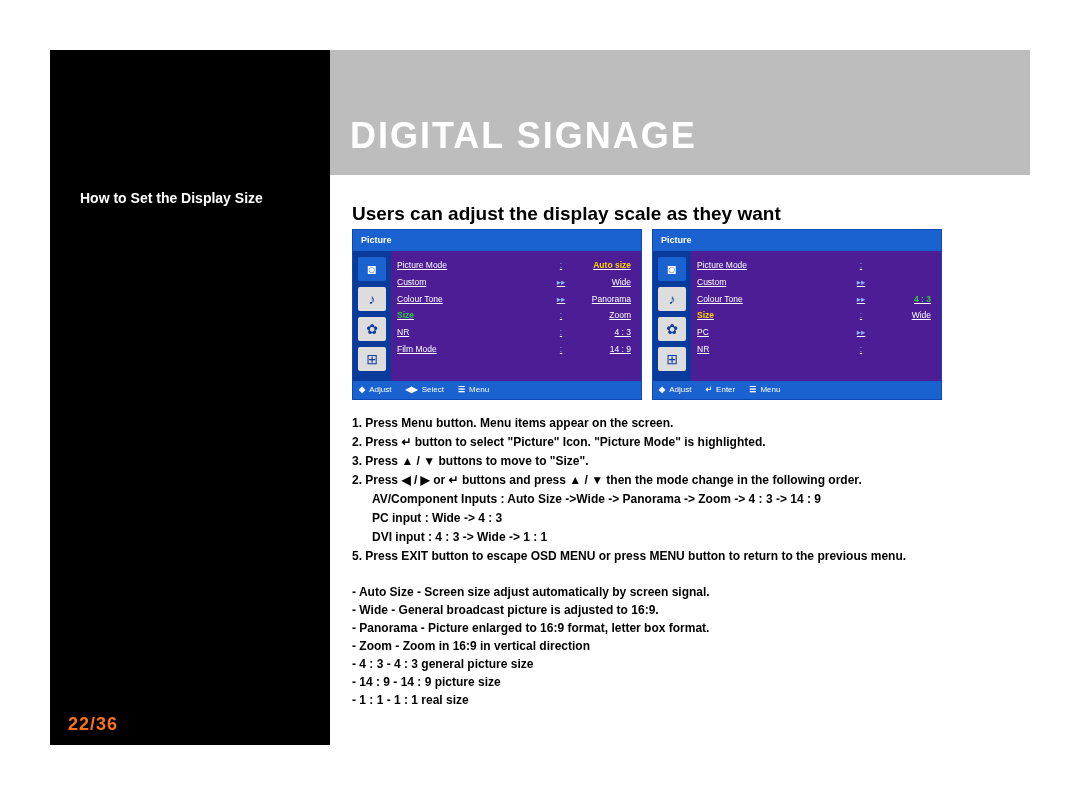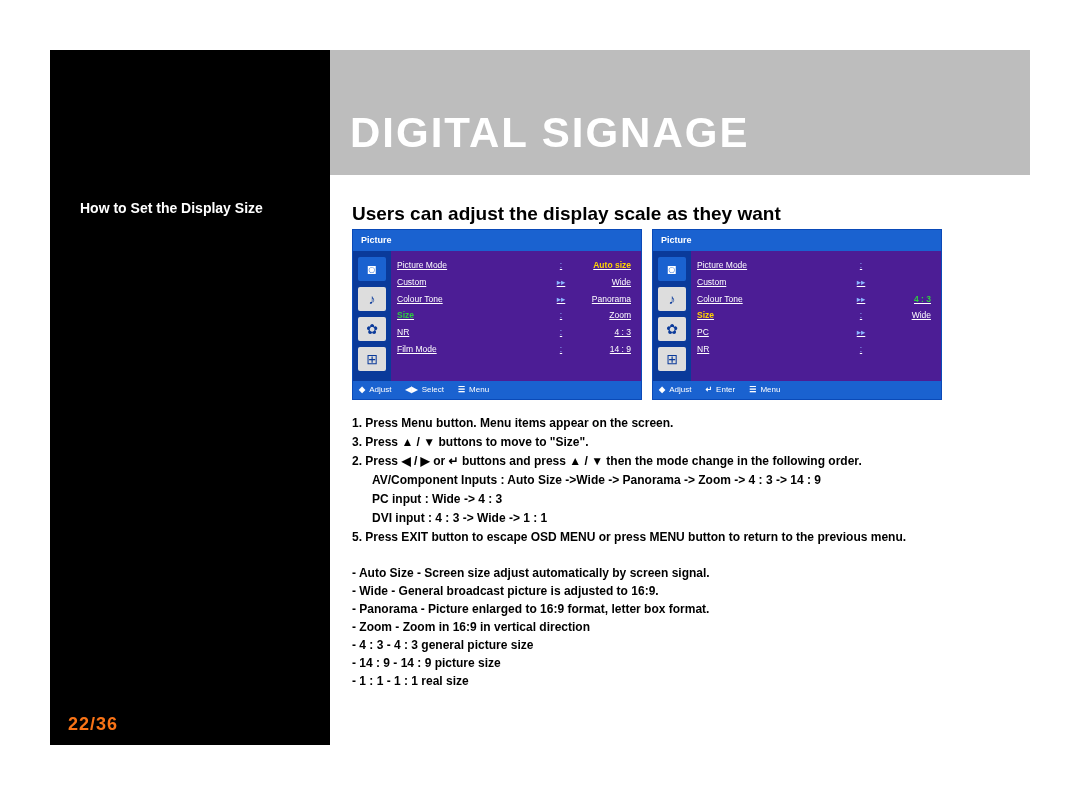--- a/index.html
+++ b/index.html
@@ -1,23 +1,23 @@
 <!DOCTYPE html>
 <html><head>
 <meta charset="utf-8">
 <style>
   * { box-sizing: border-box; margin: 0; padding: 0; }
   body { background: #fff; font-family: Arial, Helvetica, sans-serif; width: 1080px; height: 796px; overflow: hidden; }
   .page { width: 1080px; height: 796px; position: relative; }
   .inner { position: absolute; left: 50px; top: 50px; width: 980px; height: 695px; background: #fff; }
   .black-col { position: absolute; left: 0; top: 0; width: 280px; height: 695px; background: #000; }
   .title-bar { position: absolute; left: 280px; top: 0; width: 700px; height: 125px; background: #bdbdbd; display: flex; align-items: flex-end; padding: 0 0 18px 20px; }
-  .title-bar h1 { color: #fff; font-weight: 600; font-size: 42px; letter-spacing: 2px; }
+  .title-bar h1 { color: #fff; font-weight: 600; font-size: 36px; letter-spacing: 2px; }
   .content { position: absolute; left: 280px; top: 125px; width: 700px; padding: 25px 22px; color: #000; font-size: 12px; font-weight: bold; line-height: 1.5; }
-  .howto { position: absolute; left: 30px; top: 150px; color: #fff; font-size: 14px; font-weight: bold; }
+  .howto { position: absolute; left: 30px; top: 140px; color: #fff; font-size: 14px; font-weight: bold; }
   .pagenum { position: absolute; left: 18px; bottom: 10px; color: #f97316; font-size: 18px; font-weight: bold; letter-spacing: 1px; }
   .intro { font-size: 19px; }
   .osd-row { display: flex; gap: 10px; margin-bottom: 14px; }
   .osd { width: 290px; background: #4c1d95; border: 1px solid #0a4ab8; font-size: 8px; color: #fff; font-weight: normal; }
   .osd-head { background: #1a62d0; padding: 4px 8px; font-size: 9px; font-weight: bold; }
   .osd-body { display: flex; height: 130px; }
   .osd-icons { width: 38px; background: #0a3a9a; display: flex; flex-direction: column; align-items: center; padding-top: 6px; gap: 6px; }
   .osd-icon { width: 28px; height: 24px; background: #ddd; border-radius: 2px; display: flex; align-items: center; justify-content: center; color: #0a3a9a; font-size: 14px; }
   .osd-icon.active { background: #1a62d0; color: #fff; }
   .osd-rows { flex: 1; padding: 6px 10px 6px 6px; }
@@ -165,20 +165,23 @@
                 <b>☰</b>
                 <i style="font-style: normal;">Menu</i>
               </span>
             </div>
         </div>
       </div>
 
       <div class="steps">
         <div>1. Press Menu button. Menu items appear on the screen.</div>
         <div>
+          <span>2. Press </span><span class="arrow">↵</span><span> button to select "Picture" Icon. "Picture Mode"  is highlighted.</span>
+        </div>
+        <div>
           <span>3. Press </span><span class="arrow">▲ / ▼</span><span> buttons to move to "Size".</span>
         </div>
         <div>
           <span>2. Press </span><span class="arrow">◀ / ▶</span><span>  or </span><span class="arrow">↵</span><span> buttons and press </span><span class="arrow">▲ / ▼</span><span> then the mode change in the following order.</span>
         </div>
         <div class="sub">AV/Component Inputs : Auto Size -&gt;Wide -&gt; Panorama -&gt; Zoom -&gt; 4 : 3 -&gt; 14 : 9</div>
         <div class="sub">PC input :  Wide -&gt; 4 : 3</div>
         <div class="sub">DVI input : 4 : 3 -&gt; Wide -&gt; 1 : 1</div>
         <div>5. Press EXIT button to escape OSD MENU or press MENU button to return to the previous menu.</div>
       </div>

